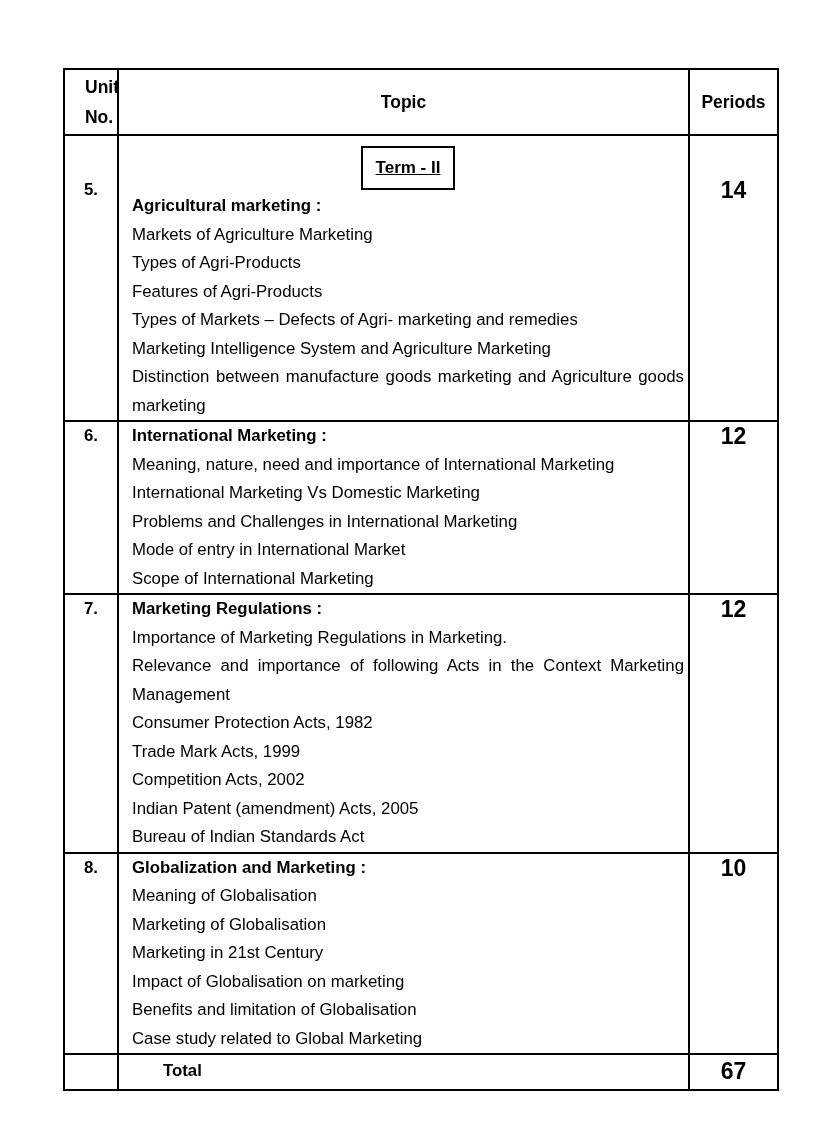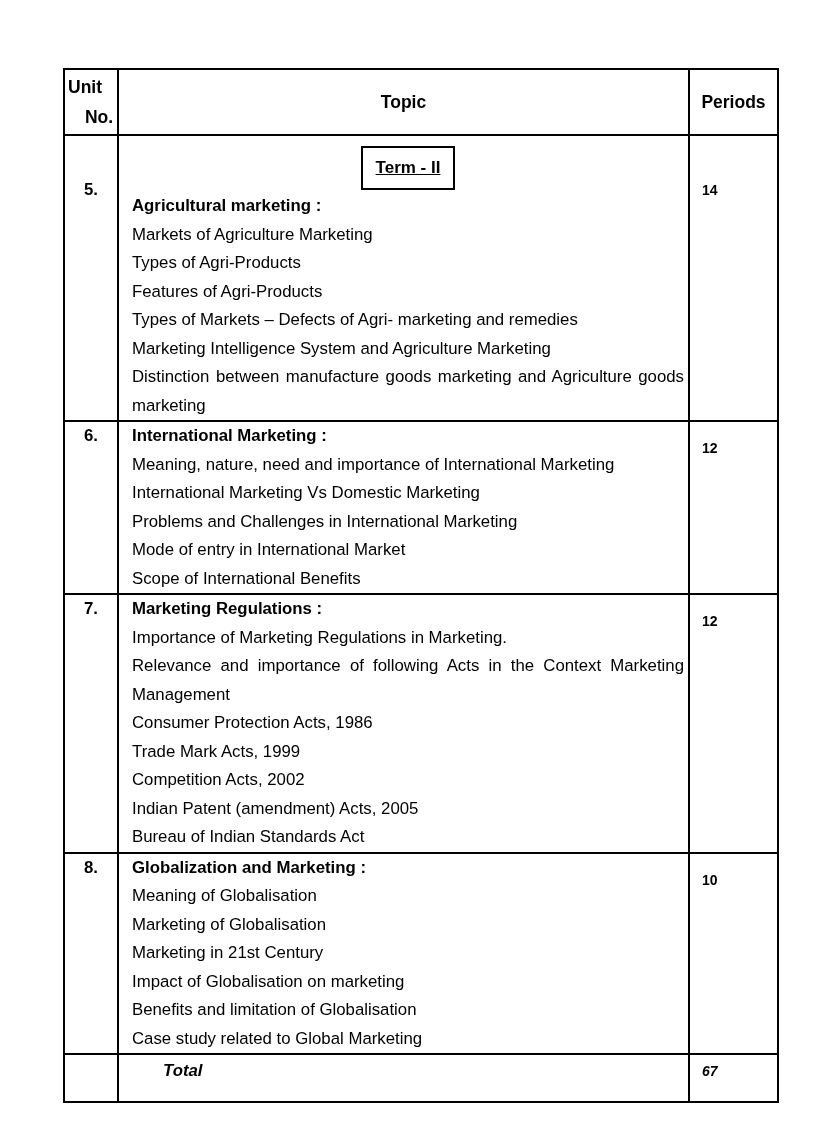--- a/index.html
+++ b/index.html
@@ -44,21 +44,21 @@
   tr.header-row th {
     font-size: 17.5px;
     font-weight: bold;
     vertical-align: middle;
     text-align: center;
     padding: 0;
   }
   th.header-unit { text-align: left; }
   th.header-unit .l1 {
     text-align: left;
-    padding-left: 3px;
+    padding-left: 20px;
     line-height: 30px;
   }
   th.header-unit .l2 {
     text-align: center;
     padding-left: 16px;
     line-height: 30px;
   }
 
   
   .unit-cell {
@@ -67,25 +67,25 @@
     font-size: 16.8px;
     line-height: 28.5px;
     padding: 0;
   }
   .topic-cell {
     padding: 0 4px 0 13px;
     font-size: 16.8px;
     line-height: 28.5px;
   }
   .periods-cell {
-    text-align: left;
-    font-weight: bold;
-    font-size: 14px;
-    line-height: 28.5px;
-    padding: 12px;
+    text-align: center;
+    font-weight: bold;
+    font-size: 23px;
+    line-height: 28.5px;
+    padding: 0;
   }
   .topic-title { font-weight: bold; }
   .topic-item.justify {
     text-align: justify;
     text-justify: inter-word;
   }
 
   
   .term-wrap {
     display: flex;
@@ -100,21 +100,21 @@
     font-weight: bold;
     text-decoration: underline;
     line-height: 24px;
   }
 
   
   .unit-row-0 .unit-cell,
   .unit-row-0 .periods-cell { padding-top: 40px; }
 
   
-  tr.total-row { height: 48px; font-style: italic; }
+  tr.total-row { height: 36px; }
   .total-label {
     font-weight: bold;
     font-size: 16.8px;
     line-height: 28.5px;
     padding: 2px 4px 0 44px;
   }
   .total-periods { padding-top: 2px; }
 </style>
 </head>
 <body>
@@ -154,31 +154,31 @@
           <td class="periods-cell">14</td>
         </tr>
         <tr class="unit-row unit-row-1" style="height: 170px;">
           <td class="unit-cell">6.</td>
           <td class="topic-cell">
             <div class="topic-title">International Marketing :</div>
             <div class="topic-item">Meaning, nature, need and importance of International Marketing</div>
             <div class="topic-item">International Marketing Vs Domestic Marketing</div>
             <div class="topic-item">Problems and Challenges in International Marketing</div>
             <div class="topic-item">Mode of entry in International Market</div>
-            <div class="topic-item">Scope of International Benefits</div>
+            <div class="topic-item">Scope of International Marketing</div>
           </td>
           <td class="periods-cell">12</td>
         </tr>
         <tr class="unit-row unit-row-2" style="height: 253px;">
           <td class="unit-cell">7.</td>
           <td class="topic-cell">
             <div class="topic-title">Marketing Regulations :</div>
             <div class="topic-item">Importance of Marketing Regulations in Marketing.</div>
             <div class="topic-item justify">Relevance and importance of following Acts in the Context Marketing Management</div>
-            <div class="topic-item">Consumer Protection Acts, 1986</div>
+            <div class="topic-item">Consumer Protection Acts, 1982</div>
             <div class="topic-item">Trade Mark Acts, 1999</div>
             <div class="topic-item">Competition Acts, 2002</div>
             <div class="topic-item">Indian Patent (amendment) Acts, 2005</div>
             <div class="topic-item">Bureau of Indian Standards Act</div>
           </td>
           <td class="periods-cell">12</td>
         </tr>
         <tr class="unit-row unit-row-3" style="height: 201px;">
           <td class="unit-cell">8.</td>
           <td class="topic-cell">

